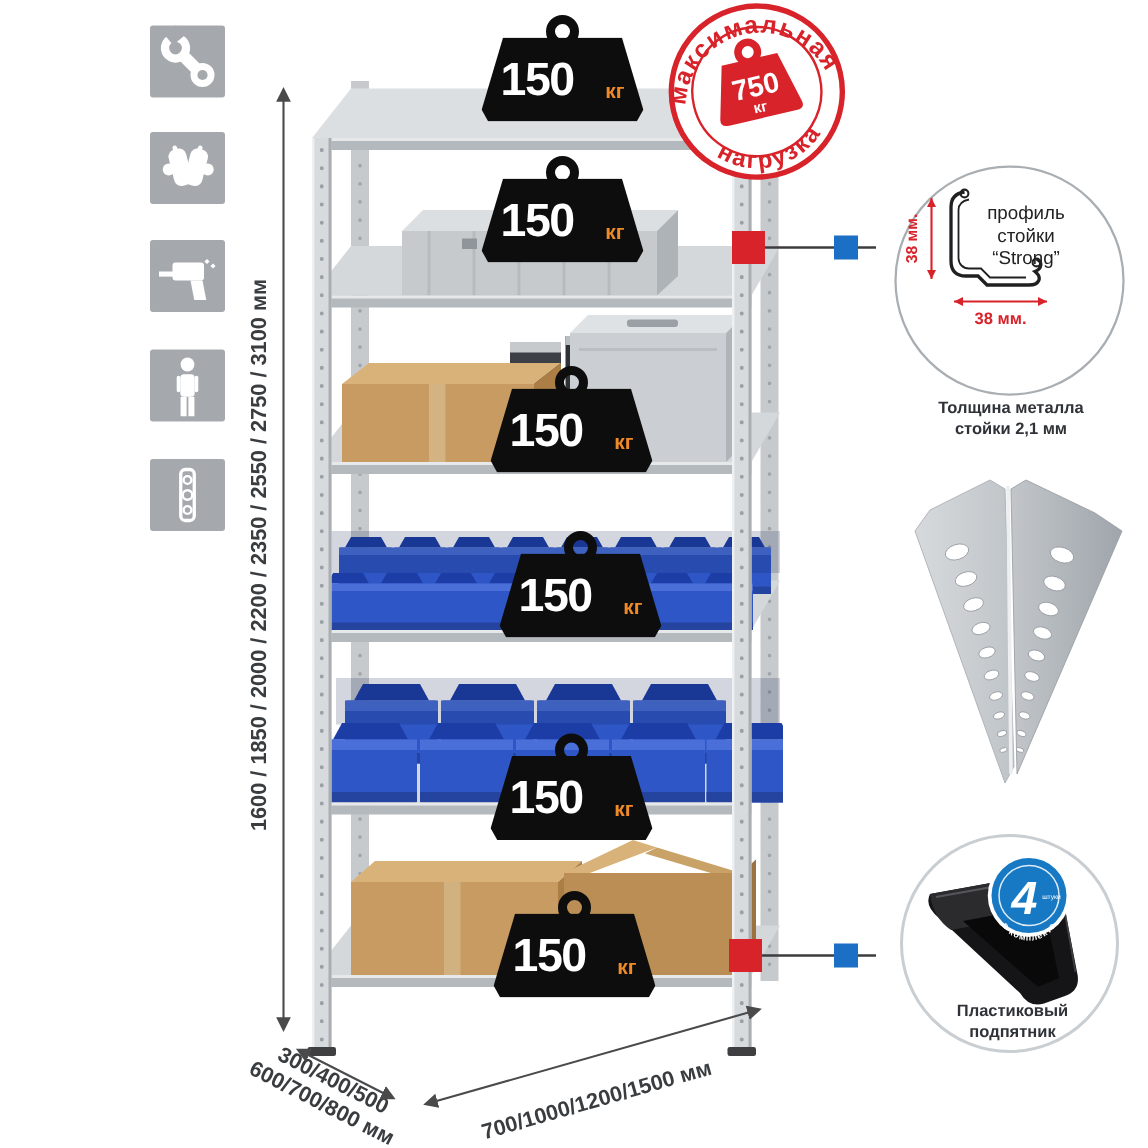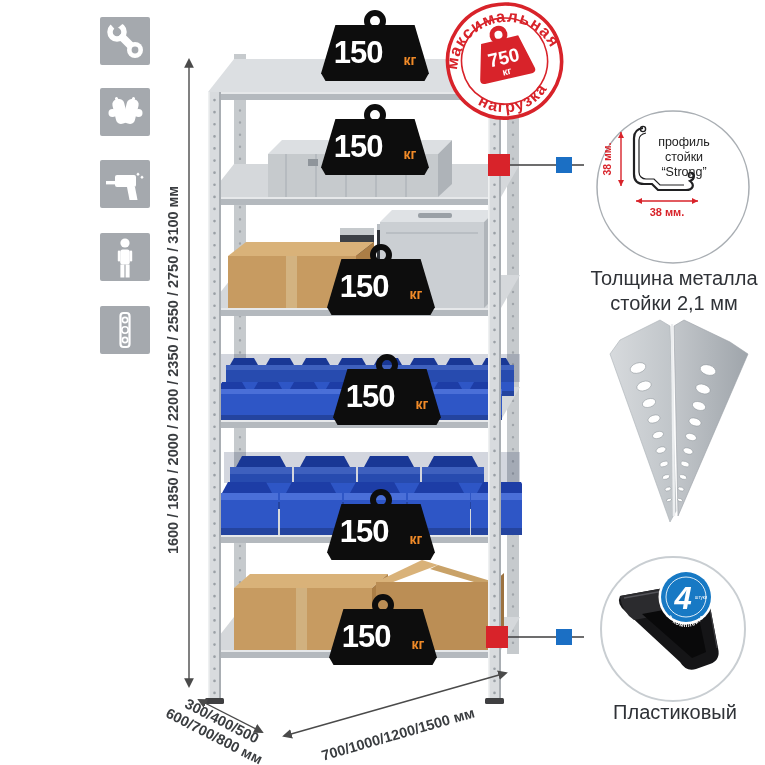--- a/index.html
+++ b/index.html
@@ -12,21 +12,21 @@
   .wbadge{position:absolute;width:110px;height:74px;z-index:6;}
   .wbadge .ring{position:absolute;left:44px;top:0;width:10px;height:10px;border:6px solid #0d0d0d;border-radius:50%;}
   .wbadge .trap{position:absolute;left:0;top:15px;width:110px;height:56px;background:#0d0d0d;
     clip-path:polygon(14% 0,86% 0,99% 86%,95% 100%,5% 100%,1% 86%);
     display:flex;align-items:center;justify-content:center;gap:16px;}
   .wbadge .val{color:#fff;font-size:31px;font-weight:700;letter-spacing:-1px;}
   .wbadge .unit{color:#f08a28;font-size:14px;font-weight:700;margin:14px 0 0 5px;}
   
   .dim-label{position:absolute;font-size:14.5px;font-weight:700;color:#3a3d40;text-align:center;}
   
-  .caption{position:absolute;font-size:20px;font-weight:400;color:#2f3237;text-align:center;line-height:1.25;}
+  .caption{position:absolute;font-size:11px;font-weight:700;color:#2f3237;text-align:center;line-height:1.25;}
   svg text{font-family:"Liberation Sans",sans-serif;}
 </style>
 </head>
 <body>
 
 <div id="canvas">
 
   <div class="tool-icon" style="top:17px">
     <svg width="50" height="48" viewBox="0 0 48 48">
       <circle cx="16" cy="15" r="7" fill="none" stroke="#fff" stroke-width="5.5"></circle>
@@ -398,17 +398,18 @@
       <circle cx="88" cy="43" r="25" fill="#1779c4"></circle>
       <circle cx="88" cy="43" r="20" fill="none" stroke="#fff" stroke-width="1" opacity="0.85"></circle>
       <text x="85" y="55" text-anchor="middle" font-size="31" font-weight="bold" font-style="italic" fill="#fff">4</text>
       <text x="103" y="45" text-anchor="middle" font-size="4.5" fill="#fff">штуки</text>
       <path id="footArc" d="M 67 52 A 21 21 0 0 0 109 52" fill="none"></path>
       <text font-size="6" font-weight="bold" fill="#fff" letter-spacing="0.6">
         <textPath href="#footArc" startOffset="50%" text-anchor="middle">в комплекте</textPath>
       </text>
     </g>
   </svg>
-  <div class="caption" style="left:600px;top:700px;width:150px">
+  <div class="caption" style="left:600px;top:668px;width:150px">
     <div>Пластиковый</div>
+    <div>подпятник</div>
   </div>
 
 </div>
 
 </body></html>

